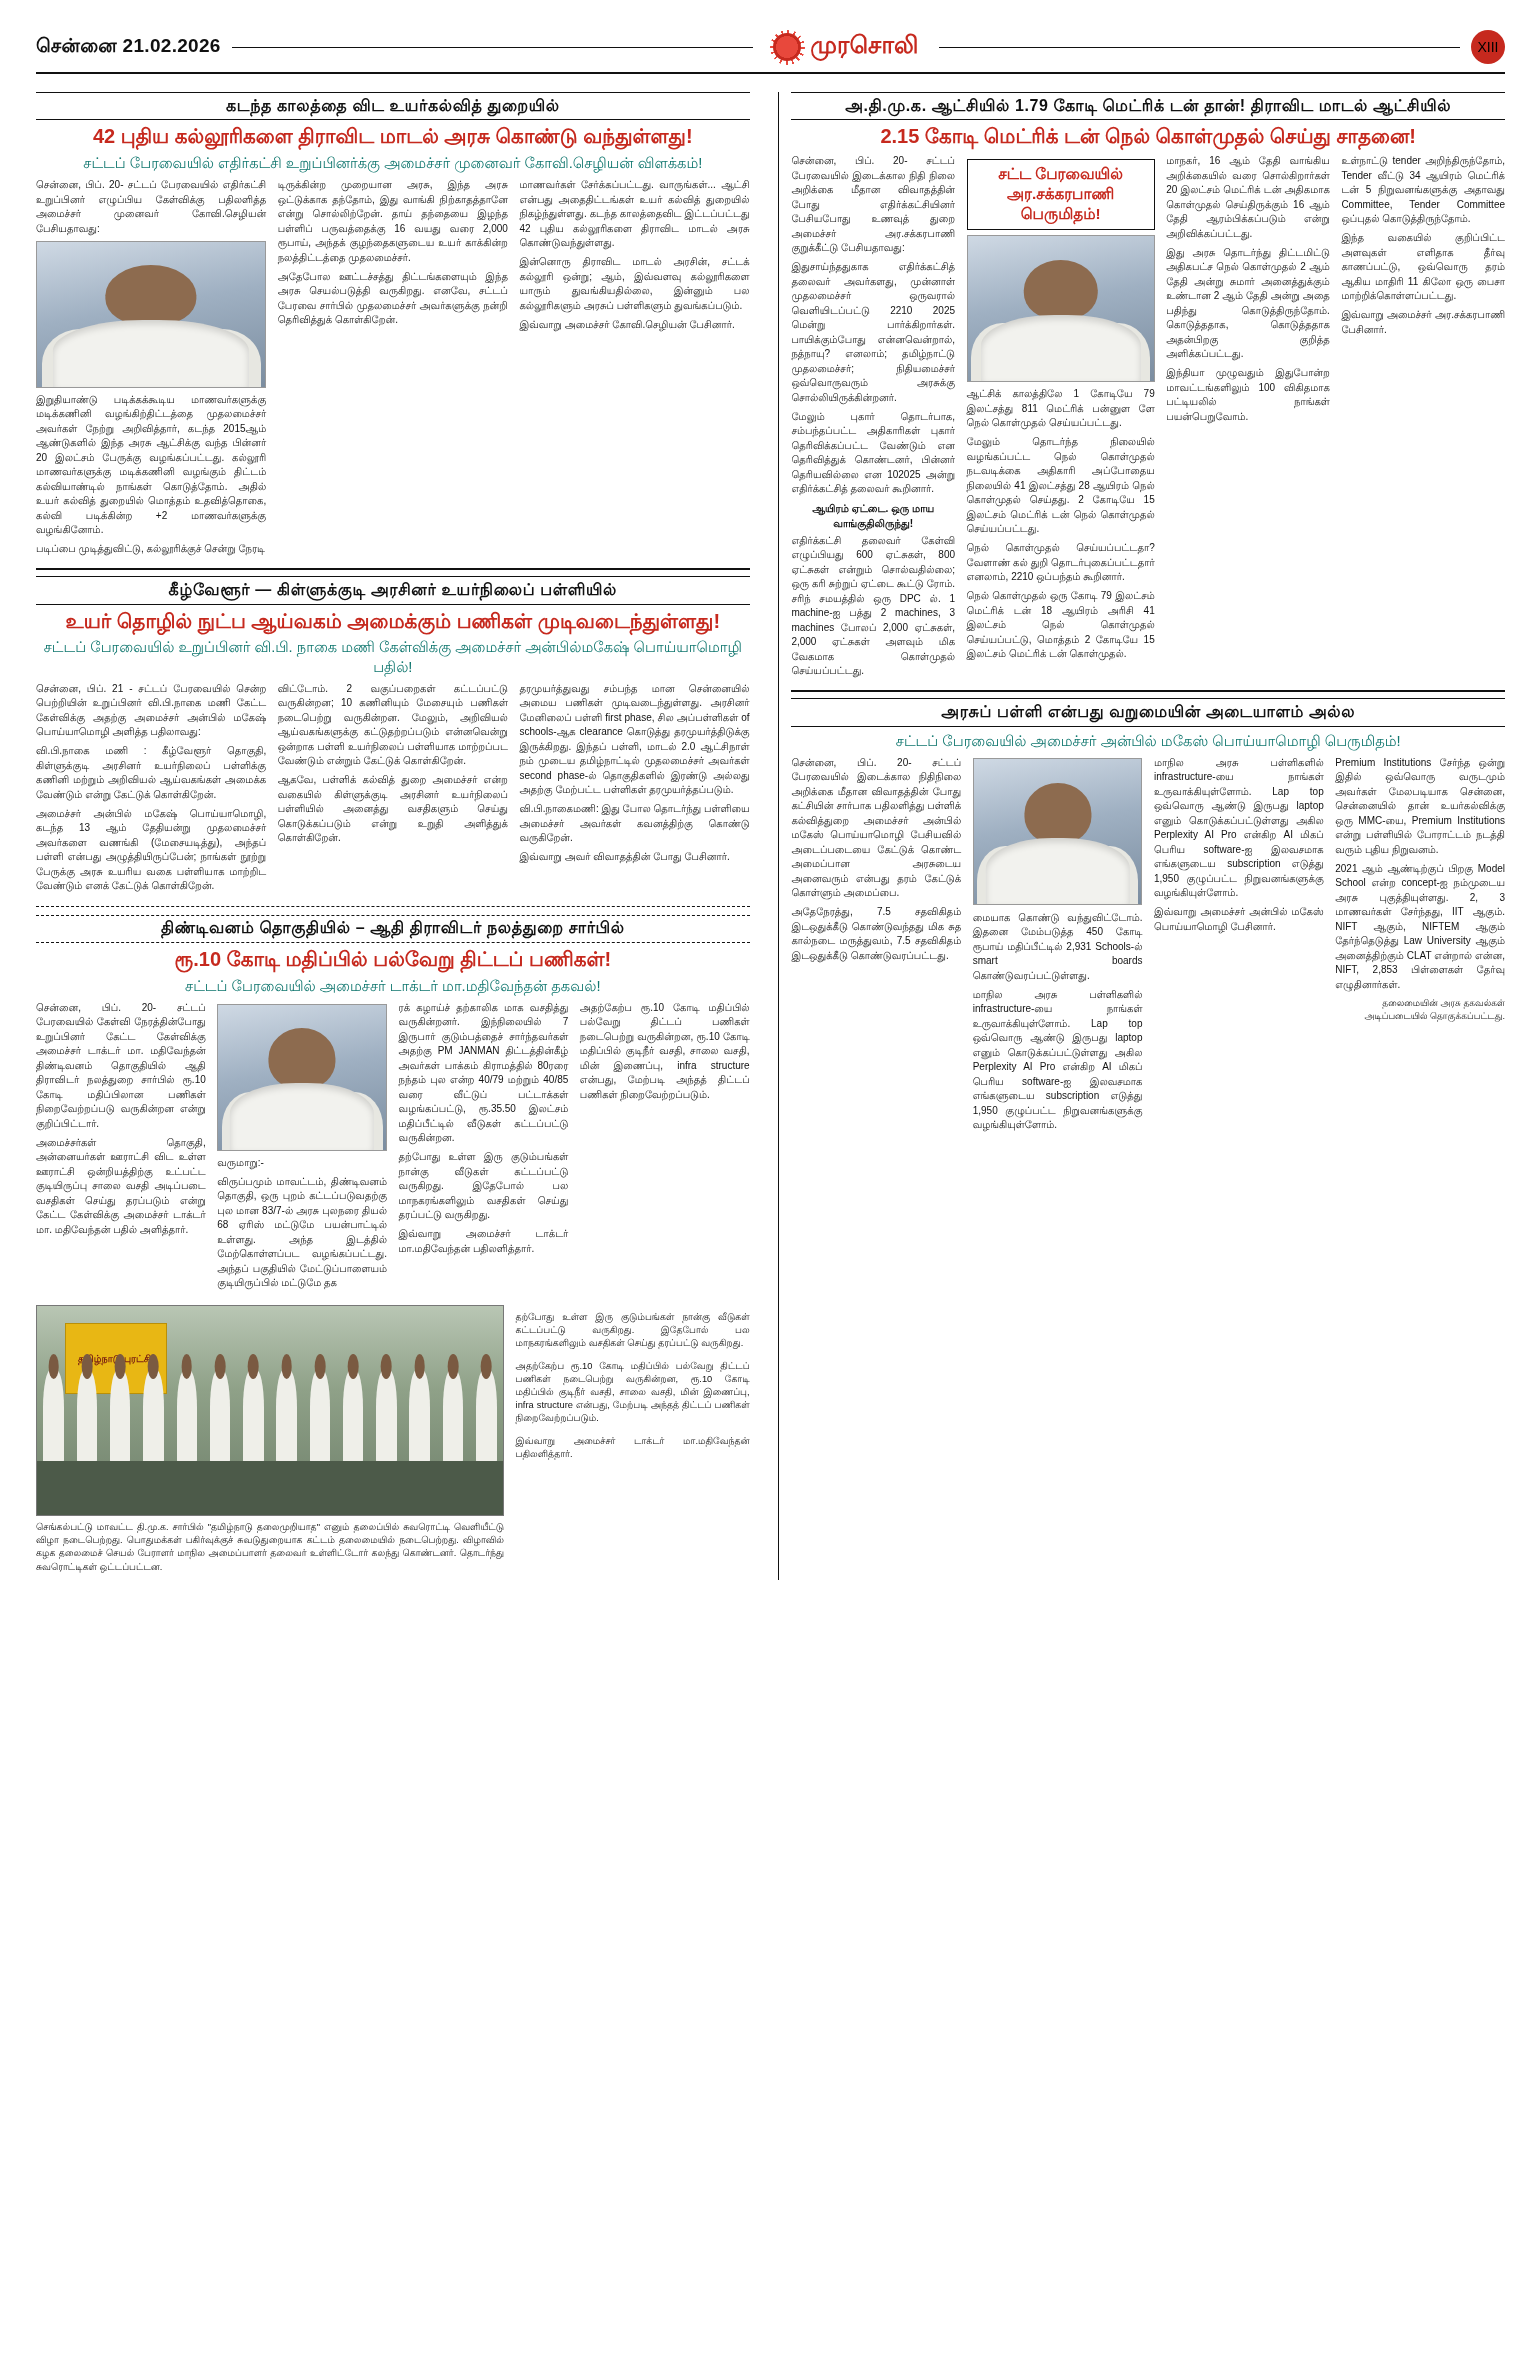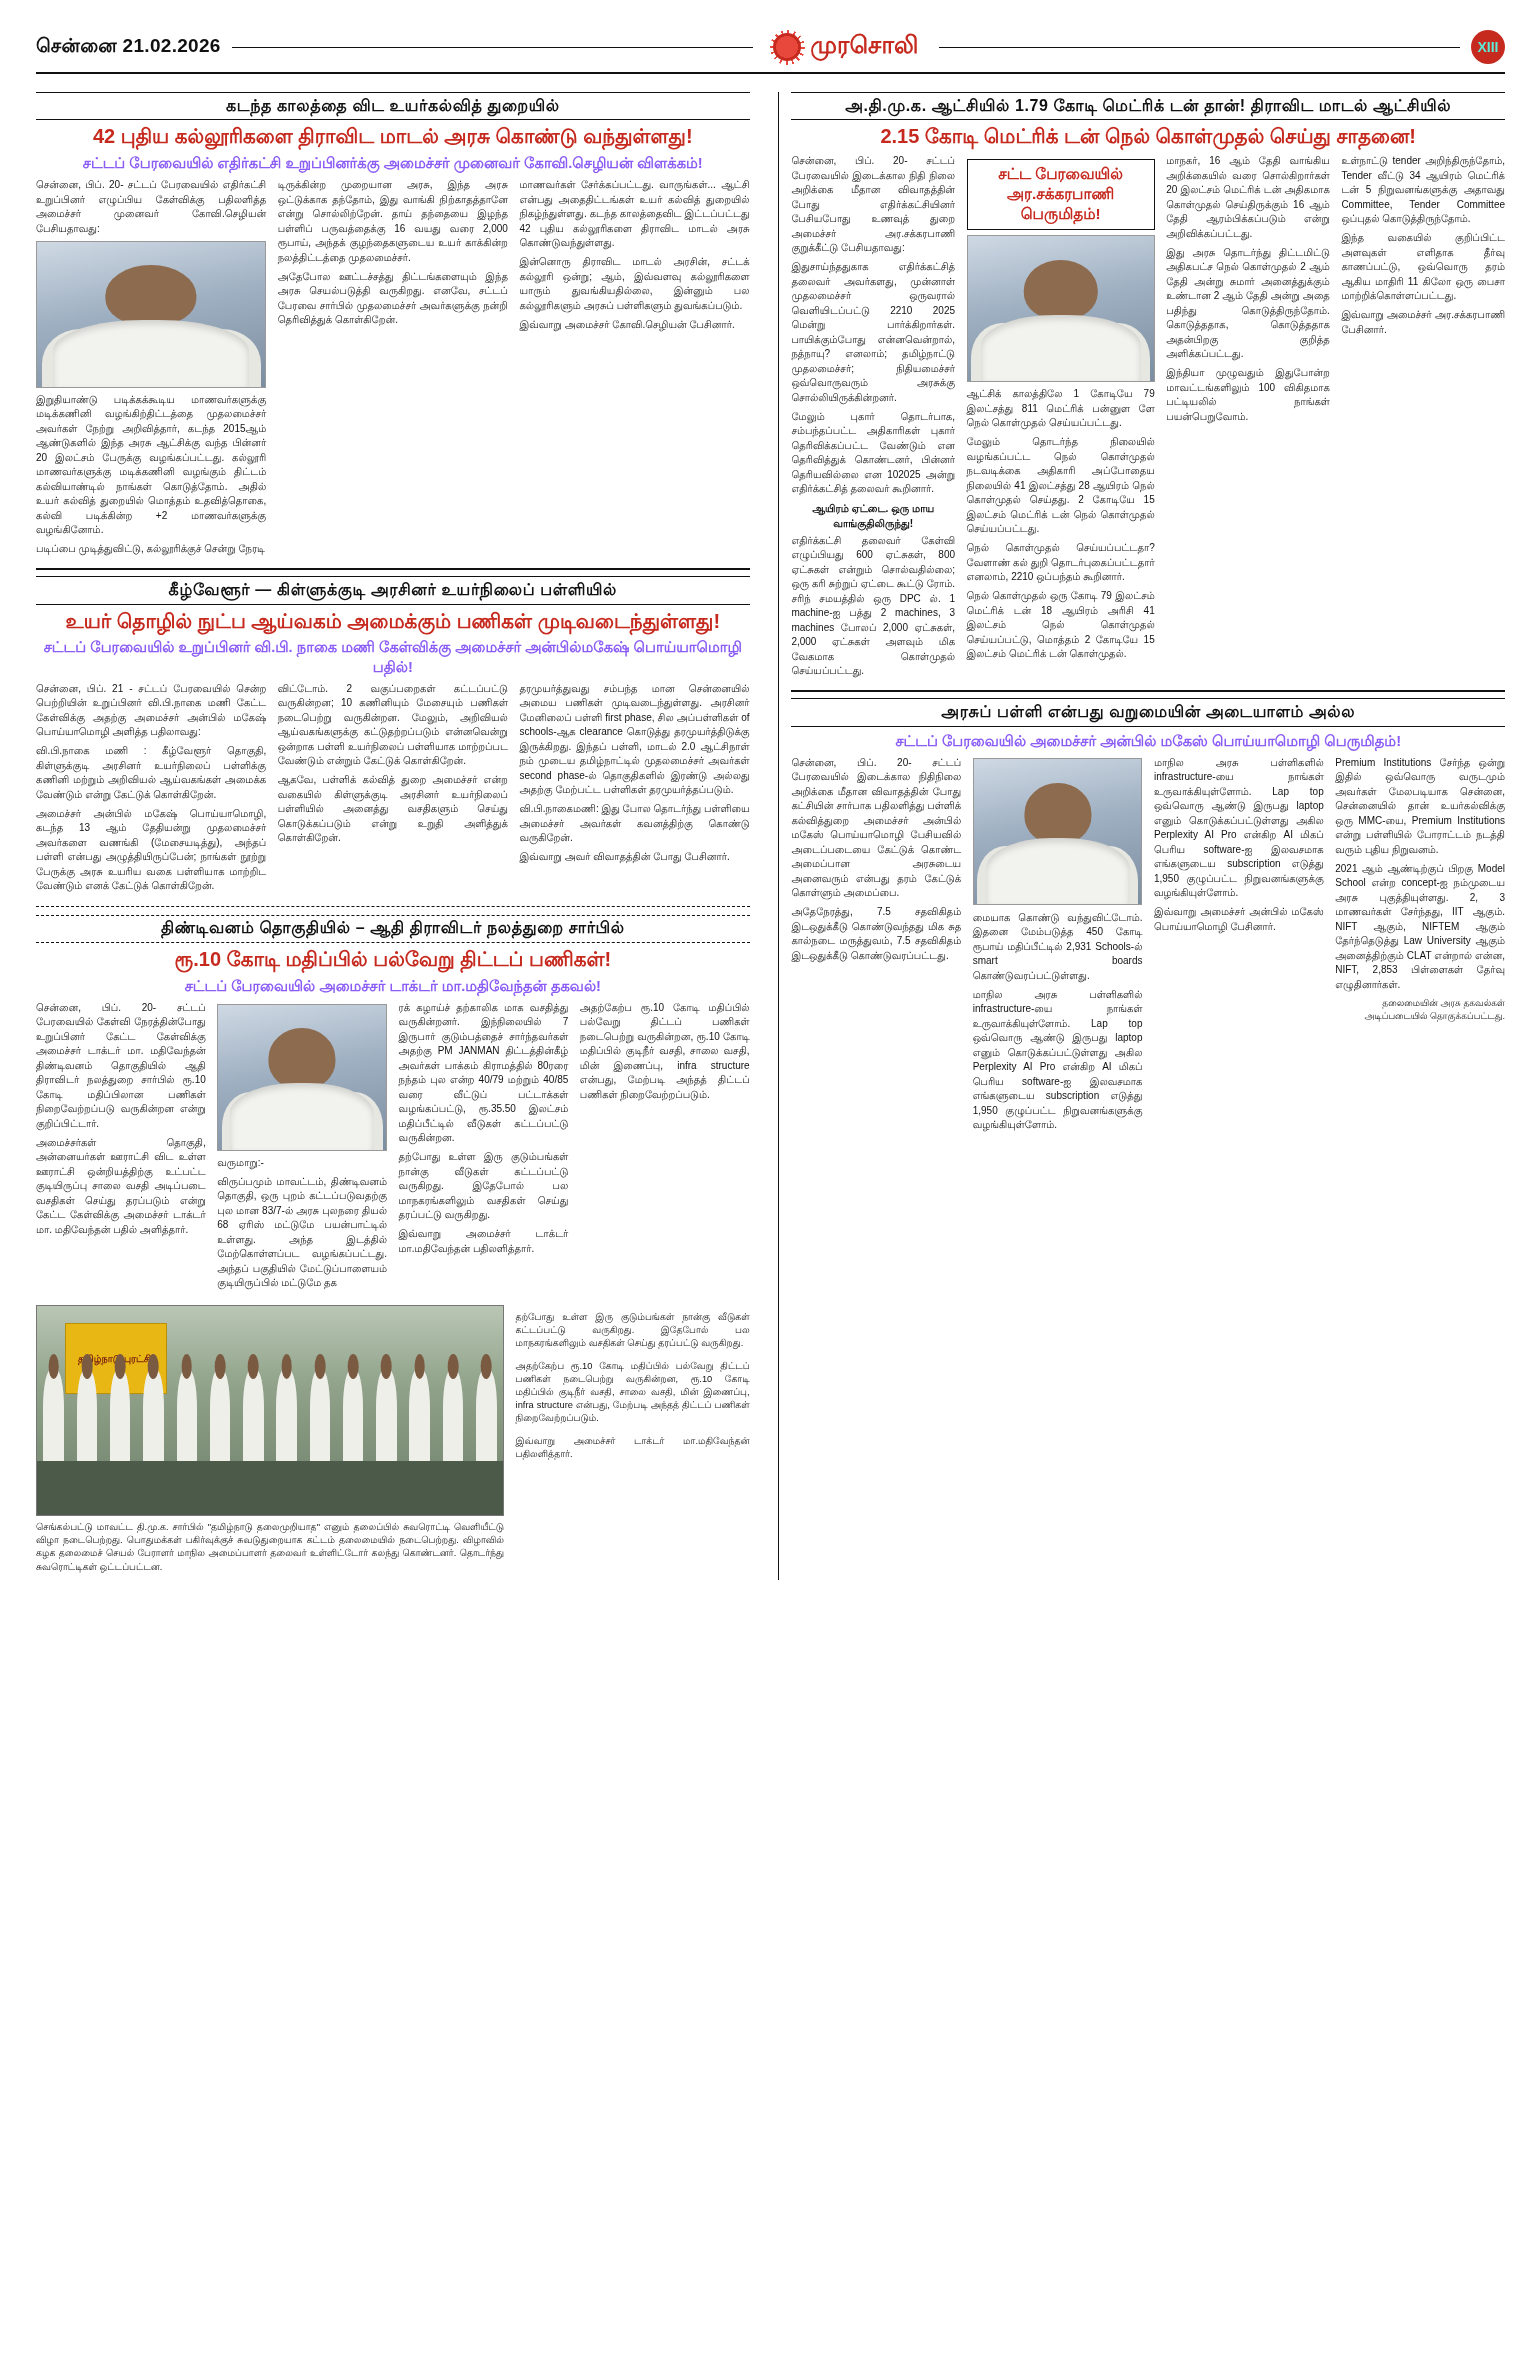--- a/index.html
+++ b/index.html
@@ -81,23 +81,23 @@
     font-size: 24px;
     font-weight: bold;
     color: #c6291e;
     white-space: nowrap;
     font-family: Liberation Mono, monospace;
   }
   .page-badge {
     width: 34px; height: 34px;
     border-radius: 50%;
     background: #c6291e;
-    color: #5eead4;
+    color: #000000;
     font-size: 14px;
-    font-weight: bold;
+    font-weight: normal;
     display: flex; align-items: center; justify-content: center;
     flex: none;
   }
 
   
   .kicker {
     text-align: center;
     font-size: 16px;
     font-weight: bold;
     letter-spacing: 0.6px;
@@ -112,22 +112,22 @@
     font-size: 20px;
     font-weight: bold;
     color: #c6291e;
     line-height: 1.18;
     margin: 2.6px 0 5.1px;
   }
   .headline.small { font-size: 23.6px; }
   .subhead {
     text-align: center;
     font-size: 14.7px;
-    font-weight: bold;
-    color: #8b5cf6;
+    font-weight: normal;
+    color: #0f766e;
     line-height: 1.3;
     margin-bottom: 5.1px;
   }
   .boxline {
     border: 1.3px solid #111;
     text-align: center;
     font-size: 15.3px;
     font-weight: bold;
     color: #c6291e;
     padding: 4.5px 3.8px;

